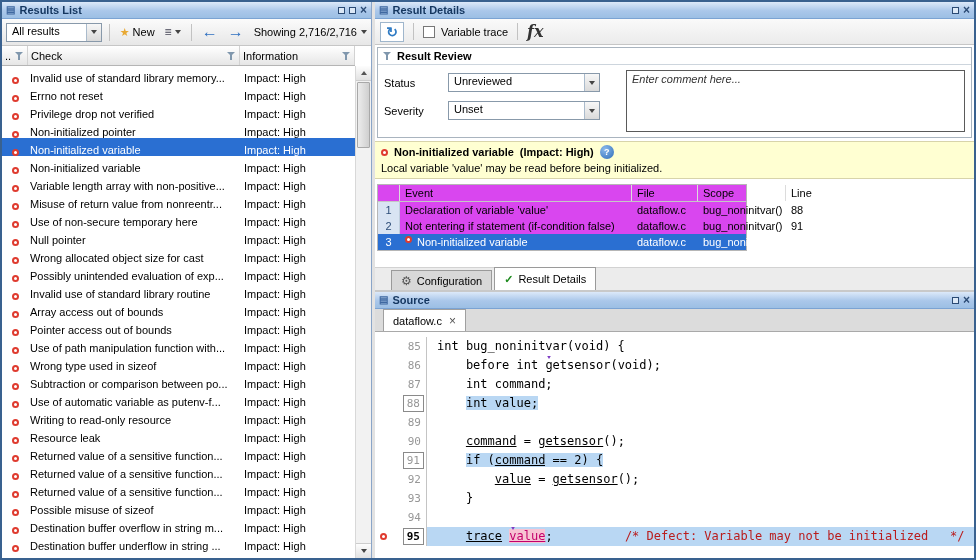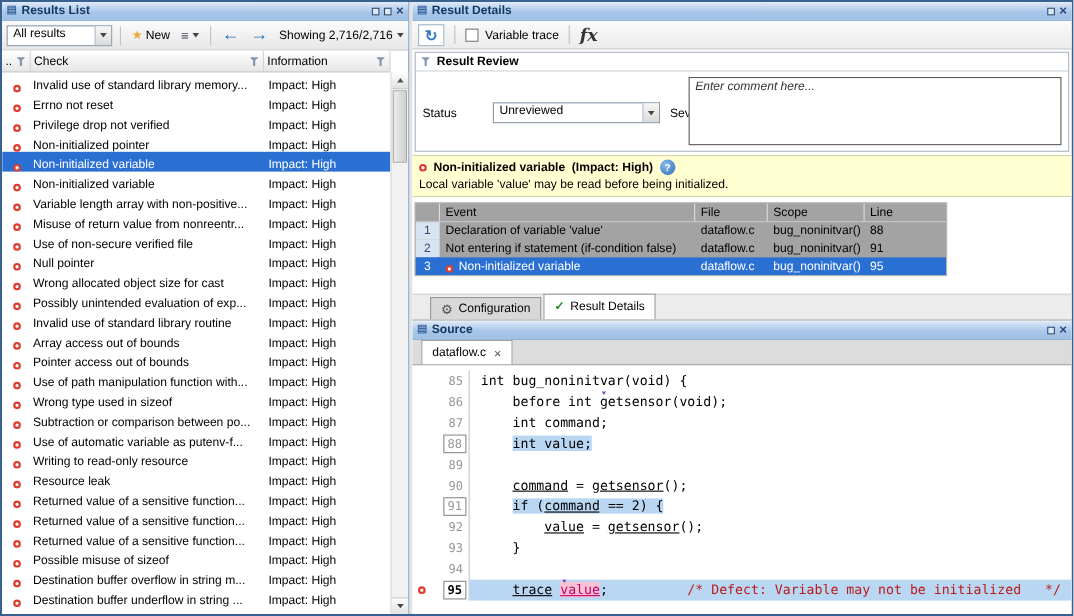--- a/index.html
+++ b/index.html
@@ -61,41 +61,41 @@
   .details-panel{height:290px;flex:0 0 290px;display:flex;flex-direction:column;background:#fff;border-bottom:2px solid #c9c9c9}
   .dtoolbar{height:26px;flex:0 0 26px;display:flex;align-items:center;gap:6px;padding:0 5px;
     background:linear-gradient(#fafafa,#ebebeb);border-bottom:1px solid #c6c6c6}
   .iconbtn{width:24px;height:20px;border:1px solid #9fb6cc;background:#fff;display:flex;align-items:center;justify-content:center;color:#2f7bc4;font-size:14px;font-weight:bold}
   .cb{width:12px;height:12px;border:1px solid #777;background:#fff;flex:0 0 12px}
   .fx{font-family:"DejaVu Serif",serif;font-style:italic;font-weight:bold;font-size:16px;color:#333}
 
   .review{margin:2px 2px 0;border:1px solid #a9b4bf;display:flex;flex-direction:column;background:#fff}
   .review-header{height:17px;flex:0 0 17px;display:flex;align-items:center;gap:5px;padding:0 5px;font-weight:bold;border-bottom:1px solid #cdd5dd}
   .review-body{display:flex;padding:5px 6px;gap:10px;height:72px}
-  .review-left{width:232px;flex:0 0 232px;display:flex;flex-direction:row;gap:9px;padding-top:3px}
+  .review-left{width:232px;flex:0 0 232px;display:flex;flex-direction:column;gap:9px;padding-top:3px}
   .frow{display:flex;align-items:center}
   .frow .lab{width:64px;flex:0 0 64px}
   .frow .combo{width:152px}
   .comment{flex:1;border:1px solid #5a5a5a;padding:2px 5px;font-style:italic;color:#333;background:#fff}
 
   .defectbox{margin-top:3px;background:#ffffd2;border-top:1px solid #d8d4aa;border-bottom:1px solid #d8d4aa;padding:3px 6px 4px;display:flex;flex-direction:column;gap:3px}
   .defect-title{display:flex;align-items:center;gap:6px;font-weight:bold}
   .help{width:14px;height:14px;border-radius:50%;background:radial-gradient(circle at 35% 30%,#8ab9ec,#2f6db8);color:#fff;font-weight:bold;font-size:9px;display:flex;align-items:center;justify-content:center;flex:0 0 14px}
 
-  .events{margin:5px 2px 0;width:484px;border:1px solid #b6b6b6;background:#a3a3a3}
+  .events{margin:5px 2px 0;width:370px;border:1px solid #b6b6b6;background:#d946ef}
   .ehead{display:flex;height:17px;border-bottom:1px solid #c6c6c6;align-items:center}
   .eh{padding:0 5px;border-right:1px solid #dcdcdc;height:100%;display:flex;align-items:center}
   .w-num{width:22px;flex:0 0 22px}
   .w-event{width:232px;flex:0 0 232px}
   .w-file{width:66px;flex:0 0 66px}
   .w-scope{width:88px;flex:0 0 88px}
   .w-line{flex:1;border-right:none}
   .erow{display:flex;height:16px;align-items:center;white-space:nowrap}
   .e-num{width:22px;flex:0 0 22px;background:#d9e4f3;color:#2c4c77;text-align:center;height:100%;line-height:16px;border-right:1px solid #c0cede}
-  .e-event{width:232px;flex:0 0 232px;padding:0 5px;display:flex;align-items:flex-end;gap:5px;overflow:hidden}
+  .e-event{width:232px;flex:0 0 232px;padding:0 5px;display:flex;align-items:flex-start;gap:5px;overflow:hidden}
   .e-file{width:66px;flex:0 0 66px;padding:0 5px;overflow:hidden}
   .e-scope{width:88px;flex:0 0 88px;padding:0 5px;overflow:hidden}
   .e-line{flex:1;padding:0 5px}
   .erow.sel{background:#2a6fd2;color:#fff}
   .erow.sel .e-num{background:#2a6fd2;color:#fff;border-right-color:#2a6fd2}
 
   .dspacer{flex:1}
   .dtabs{height:23px;flex:0 0 23px;display:flex;align-items:flex-end;padding-left:16px;gap:2px;background:#ececec;border-top:1px solid #d2d2d2}
   .dtab{display:flex;align-items:center;gap:5px;padding:0 9px;border:1px solid #9a9a9a;border-bottom:none;background:#d8d8d8;height:20px;white-space:nowrap}
   .dtab.active{background:#fff;height:23px}
@@ -231,21 +231,21 @@
           <span class="lcell c-icon">
             <span class="donut"></span>
           </span>
           <span class="lcell c-check">Misuse of return value from nonreentr...</span>
           <span class="lcell c-info">Impact: High</span>
         </div>
         <div class="lrow">
           <span class="lcell c-icon">
             <span class="donut"></span>
           </span>
-          <span class="lcell c-check">Use of non-secure verified file</span>
+          <span class="lcell c-check">Use of non-secure temporary here</span>
           <span class="lcell c-info">Impact: High</span>
         </div>
         <div class="lrow">
           <span class="lcell c-icon">
             <span class="donut"></span>
           </span>
           <span class="lcell c-check">Null pointer</span>
           <span class="lcell c-info">Impact: High</span>
         </div>
         <div class="lrow">

